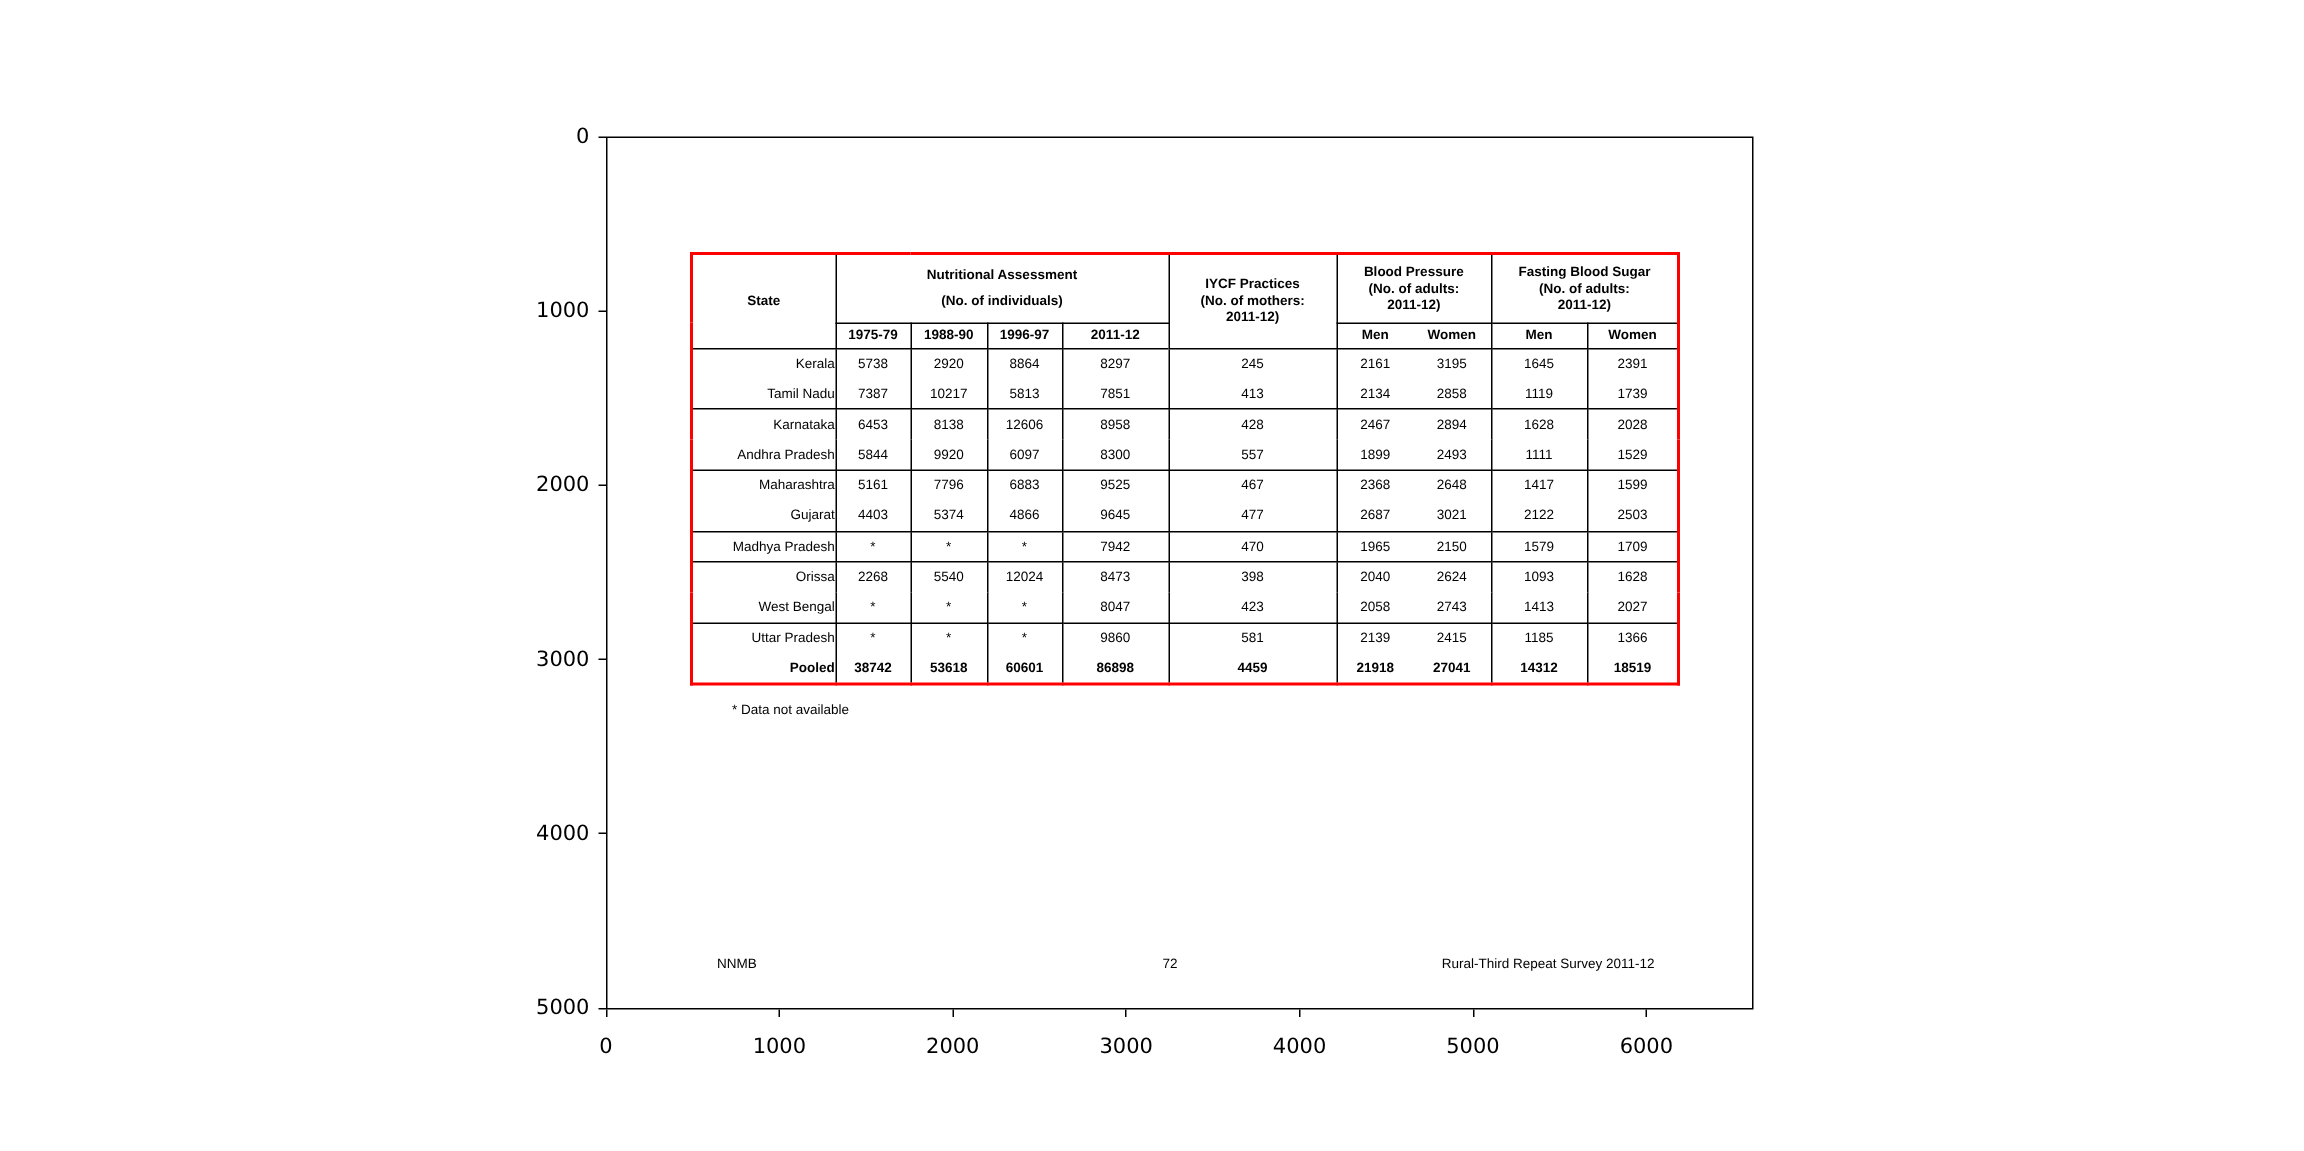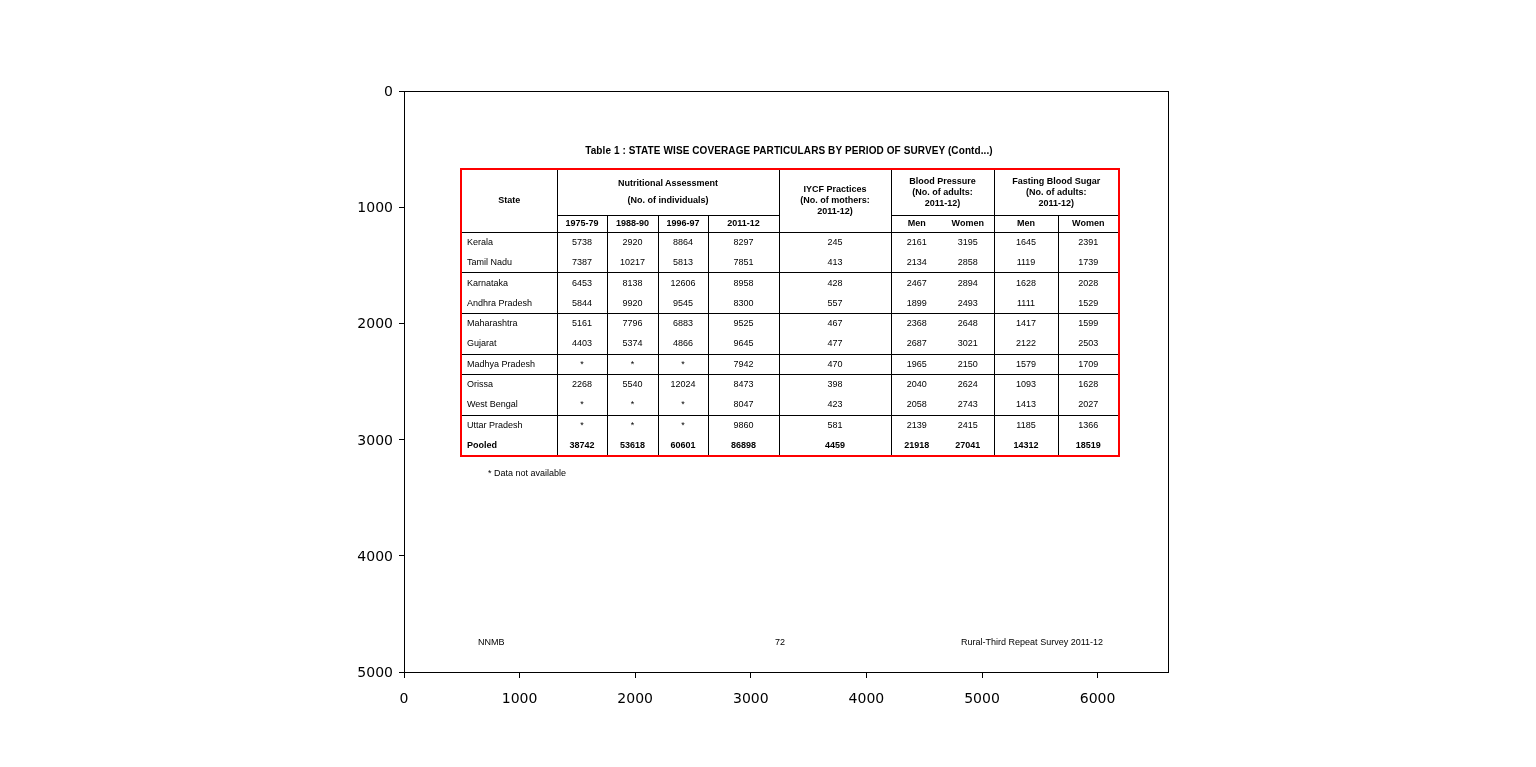--- a/index.html
+++ b/index.html
@@ -35,42 +35,41 @@
   #coverage-table th, #coverage-table td {
     padding:0; margin:0; font-size:9px; line-height:11px; overflow:hidden;
     border-right:1px solid #000; text-align:center; vertical-align:middle;
     font-weight:normal;
   }
   #coverage-table thead th { font-weight:bold; border-bottom:1px solid #000; }
   #coverage-table th.nr, #coverage-table td.nr { border-right:none; }
   #coverage-table tbody td { border-bottom:none; }
   #coverage-table tbody tr.sep td { border-bottom:1px solid #000; }
   #coverage-table tbody tr.bold td { font-weight:bold;margin-left:20px; }
-  #coverage-table td.c-state { text-align:left; padding-left:5px; }
+  #coverage-table td.c-state { text-align:right; padding-left:5px; }
   #coverage-table thead tr.hrow1 { height:46px; }
   #coverage-table thead tr.hrow2 { height:17px; }
   #coverage-table tbody tr { height:20px; }
   .hline { display:block; }
   .hgap { display:block; height:6px; }
 
   .footnote { position:absolute; left:488px; top:468px; font-size:9px; }
   .footer-item { position:absolute; top:637px; font-size:9px;text-align:center; }
   #footer-left { left:478px; }
   #footer-center { left:735px; width:90px; text-align:center; }
   #footer-right { left:915px; width:188px; text-align:right; }
 </style>
 </head>
 <body>
 
 <div id="canvas">
 
   <div id="plot-frame"></div>
   <div id="axis-labels"></div>
 
-  <div class="page-title">Table 1 : STATE WISE COVERAGE PARTICULARS BY PERIOD OF SURVEY (Contd...)</div>
 
   <table id="coverage-table">
     <colgroup>
       <col style="width:96px">
         <col style="width:50px">
         <col style="width:51px">
       <col style="width:50px">
         <col style="width:71px">
         <col style="width:112px">
       <col style="width:51px">
@@ -147,21 +146,21 @@
           <td>428</td>
           <td class="nr">2467</td>
           <td>2894</td>
           <td>1628</td>
           <td>2028</td>
         </tr>
         <tr class="sep">
           <td class="c-state">Andhra Pradesh</td>
           <td>5844</td>
           <td>9920</td>
-          <td>9545</td>
+          <td>6097</td>
           <td>8300</td>
           <td>557</td>
           <td class="nr">1899</td>
           <td>2493</td>
           <td>1111</td>
           <td>1529</td>
         </tr>
         <tr>
           <td class="c-state">Maharashtra</td>
           <td>5161</td>

